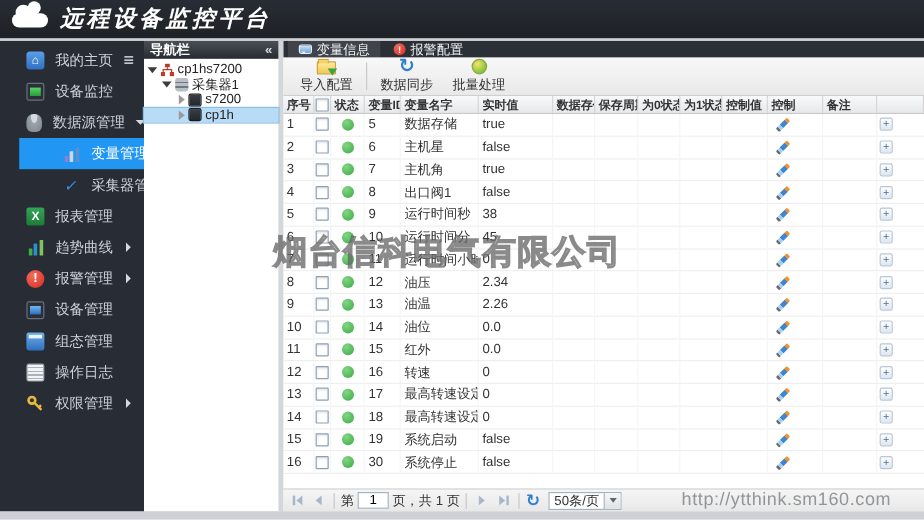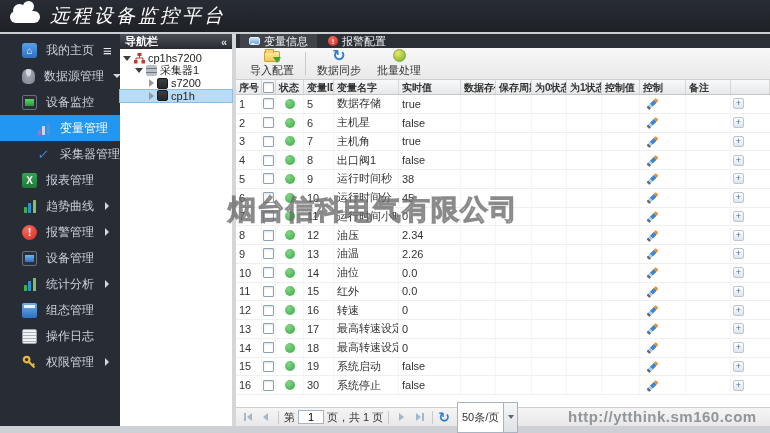--- a/index.html
+++ b/index.html
@@ -5,29 +5,29 @@
   * { margin:0; padding:0; box-sizing:border-box; }
   html,body { width:770px; height:433px; overflow:hidden; }
   body { position:relative; font-family:"Liberation Sans","DejaVu Sans",sans-serif; background:#cdd0d4; }
 
   
   .header { position:absolute; left:0; top:0; width:770px; height:32px;
     background:linear-gradient(#282c34,#1e2126); display:flex; align-items:center; z-index:5; }
   .cloud { position:relative; width:30px; height:12px; background:#fff; border-radius:7px; margin:2px 10px 0 10px; }
   .cloud::before { content:""; position:absolute; left:3px; top:-7px; width:13px; height:13px; background:#fff; border-radius:50%; }
   .cloud::after  { content:""; position:absolute; left:13px; top:-10px; width:11px; height:11px; background:#fff; border-radius:50%; }
-  .app-title { color:#fff; font-size:19px; font-weight:normal; font-style:italic;
+  .app-title { color:#fff; font-size:19px; font-weight:bold; font-style:italic;
     font-family:"Liberation Serif","DejaVu Serif",serif; letter-spacing:3px; }
   .header-line { position:absolute; left:0; top:32px; width:770px; height:2px; background:#cbced2; z-index:5; }
 
   
   .sidebar { position:absolute; left:0; top:34px; width:120px; height:392px; background:#282c34; z-index:4; padding-top:3px; }
   .sb-item { display:flex; align-items:center; height:26px; padding:0 8px 0 22px; gap:9px;
     color:#ccd2da; font-size:12px; cursor:pointer; }
-  .sb-sub { padding-left:36px; }
+  .sb-sub { padding-left:36px;margin-left:16px; }
   .sb-active { background:#2196f3; color:#fff; }
   .sb-label { flex:1; white-space:nowrap; }
   .sb-burger { color:#e8ebef; font-size:15px; line-height:15px; margin-right:2px; }
   .caret-down { width:0; height:0; border-left:4px solid transparent; border-right:4px solid transparent; border-top:4px solid #d3d9e0; margin-right:3px; }
   .caret-right { width:0; height:0; border-top:4px solid transparent; border-bottom:4px solid transparent; border-left:4px solid #d3d9e0; margin-right:3px; }
 
   
   .ic { width:15px; height:15px; display:inline-flex; align-items:center; justify-content:center;
     font-size:11px; line-height:15px; flex:none; position:relative; }
   .i-home { background:linear-gradient(#5aa0e8,#2f6fc0); border-radius:3px; color:#fff; font-size:10px; }
@@ -115,58 +115,58 @@
   
   .pager { position:absolute; left:0; bottom:0; width:100%; height:19px; background:linear-gradient(#f5f5f5,#e8e8e8);
     border-top:1px solid #cfcfcf; display:flex; align-items:center; padding:0 4px; gap:3px; font-size:11px; color:#333; }
   .pbtn { display:inline-flex; align-items:center; justify-content:center; width:15px; height:15px; gap:1px; cursor:pointer; }
   .tri-l { width:0; height:0; border-top:4px solid transparent; border-bottom:4px solid transparent; border-right:5px solid #a5b8ca; }
   .tri-r { width:0; height:0; border-top:4px solid transparent; border-bottom:4px solid transparent; border-left:5px solid #a5b8ca; }
   .pbar { width:2px; height:8px; background:#a5b8ca; }
   .psep { width:1px; height:13px; background:#c9c9c9; margin:0 2px; }
   .pg-input { width:26px; height:14px; border:1px solid #a8b3c2; font-size:11px; text-align:center; font-family:inherit; }
   .p-refresh { color:#2e7fd0; font-size:14px; font-weight:bold; line-height:14px; cursor:pointer; }
-  .pgsize { display:flex; align-items:center; border:1px solid #a8b3c2; background:#fff; height:31px; margin-left:4px; cursor:pointer; }
+  .pgsize { display:flex; align-items:center; border:1px solid #a8b3c2; background:#fff; height:15px; margin-left:4px; cursor:pointer; }
   .pgsize .txt { padding:0 4px; font-size:11px; }
   .dd-btn { width:14px; height:100%; background:linear-gradient(#f5f6f7,#dfe2e6); border-left:1px solid #a8b3c2;
     display:flex; align-items:center; justify-content:center; }
   .dd-btn .car { width:0; height:0; border-left:3px solid transparent; border-right:3px solid transparent; border-top:4px solid #5a6672; }
 
   
   .wm-center { position:absolute; left:228px; top:191px; z-index:50; font-size:28px; font-weight:bold;
     white-space:nowrap; letter-spacing:1px; color:rgba(255,255,255,0.42);
     -webkit-text-stroke:1px rgba(75,75,75,0.65); pointer-events:none; }
-  .wm-url { position:absolute; left:568px; top:408px; z-index:50; font-size:15px; font-weight:bold;
+  .wm-url { position:absolute; left:568px; top:408px; z-index:50; font-size:15px; font-weight:normal;
     color:rgba(140,144,148,0.95); letter-spacing:0.5px; white-space:nowrap; pointer-events:none; }
 </style>
 </head>
 <body>
 
 <div class="header">
   <span class="cloud"></span>
   <span class="app-title">远程设备监控平台</span>
 </div>
 <div class="header-line"></div>
 
 <div class="sidebar">
   <div class="sb-item">
     <span class="ic i-home">⌂</span>
     <span class="sb-label">我的主页</span>
     <span class="sb-burger">≡</span>
   </div>
   <div class="sb-item">
+    <span class="ic i-monitor">
+        <span class="scr"></span>
+      </span>
+    <span class="sb-label">设备监控</span>
+  </div>
+  <div class="sb-item">
     <span class="ic i-db"></span>
     <span class="sb-label">数据源管理</span>
     <span class="caret-down"></span>
-  </div>
-  <div class="sb-item">
-    <span class="ic i-monitor">
-        <span class="scr"></span>
-      </span>
-    <span class="sb-label">设备监控</span>
   </div>
   <div class="sb-item sb-sub sb-active">
     <span class="ic">
         <span class="bars">
           <i style="height:5px;background:#8a7fd6"></i>
           <i style="height:9px;background:#cfd6de"></i>
           <i style="height:12px;background:#5a8fd0"></i>
         </span>
       </span>
     <span class="sb-label">变量管理</span>
@@ -193,31 +193,20 @@
   <div class="sb-item">
     <span class="ic i-alarm">!</span>
     <span class="sb-label">报警管理</span>
     <span class="caret-right"></span>
   </div>
   <div class="sb-item">
     <span class="ic i-device">
         <span class="scr"></span>
       </span>
     <span class="sb-label">设备管理</span>
-  </div>
-  <div class="sb-item">
-    <span class="ic">
-        <span class="bars">
-          <i style="height:6px;background:#3fae49"></i>
-          <i style="height:10px;background:#2e8fd0"></i>
-          <i style="height:13px;background:#7fc45a"></i>
-        </span>
-      </span>
-    <span class="sb-label">统计分析</span>
-    <span class="caret-right"></span>
   </div>
   <div class="sb-item">
     <span class="ic i-config">
         <span class="tb"></span>
       </span>
     <span class="sb-label">组态管理</span>
   </div>
   <div class="sb-item">
     <span class="ic i-log"></span>
     <span class="sb-label">操作日志</span>

